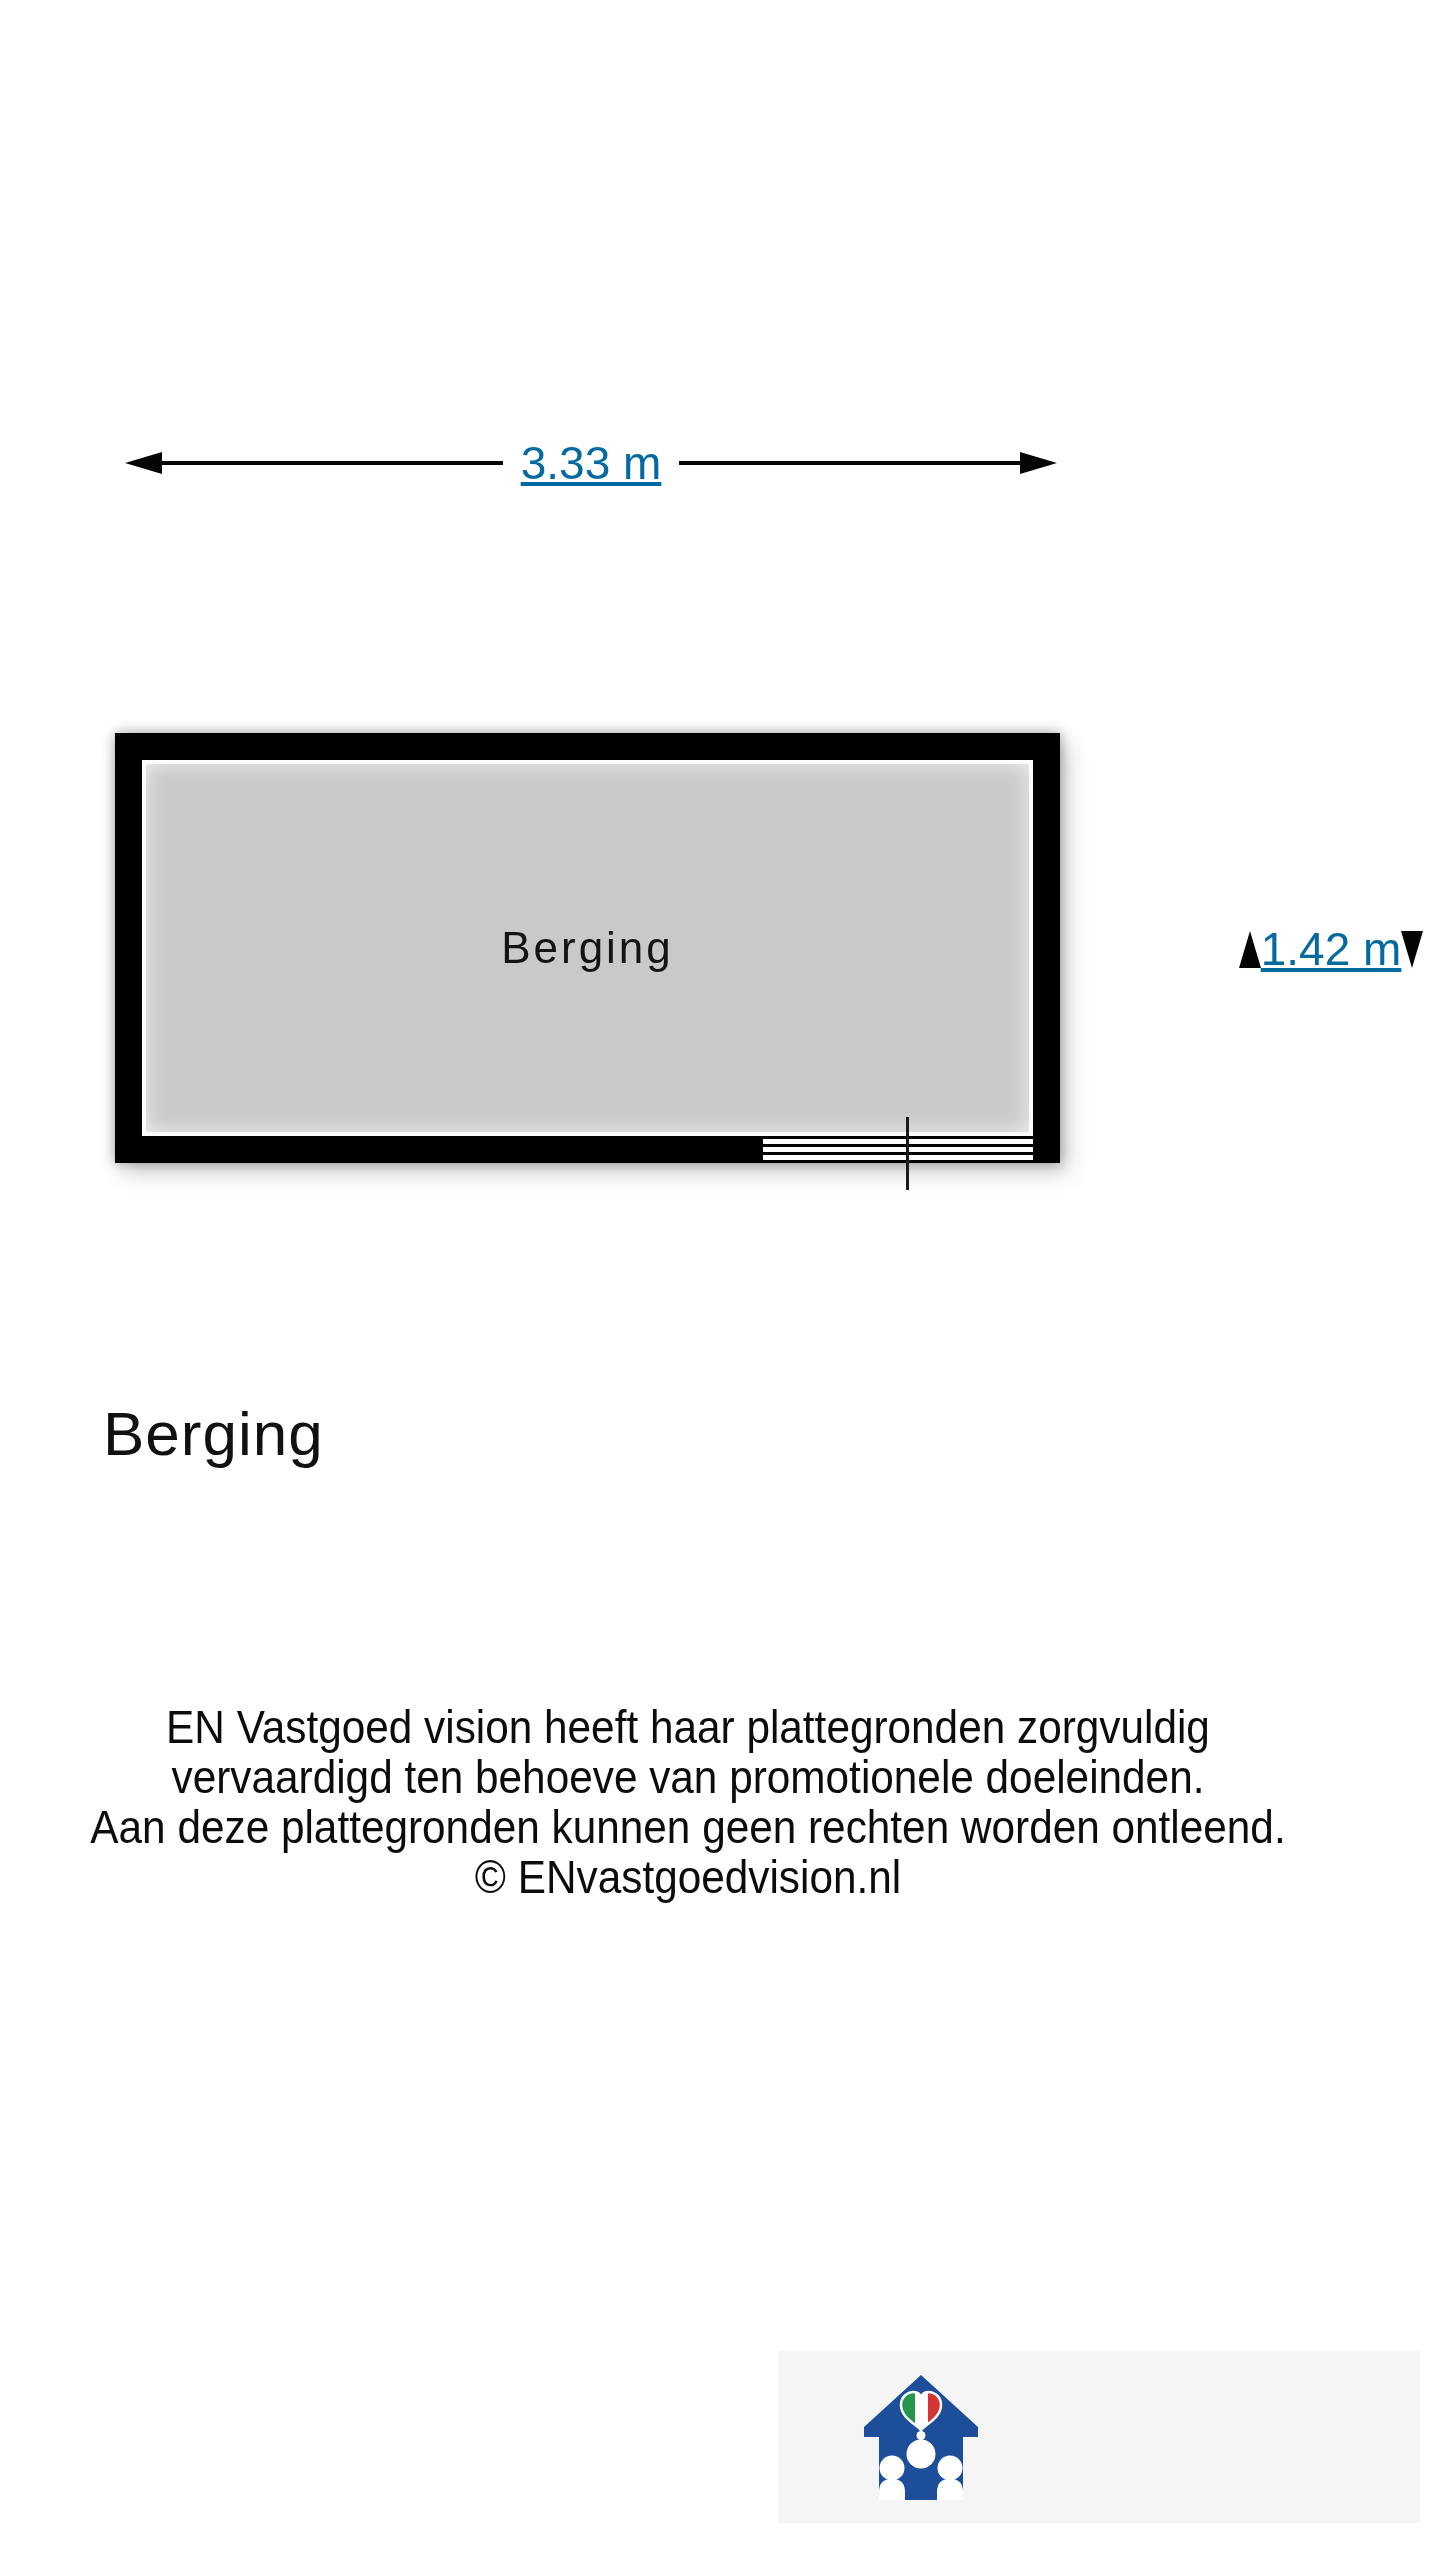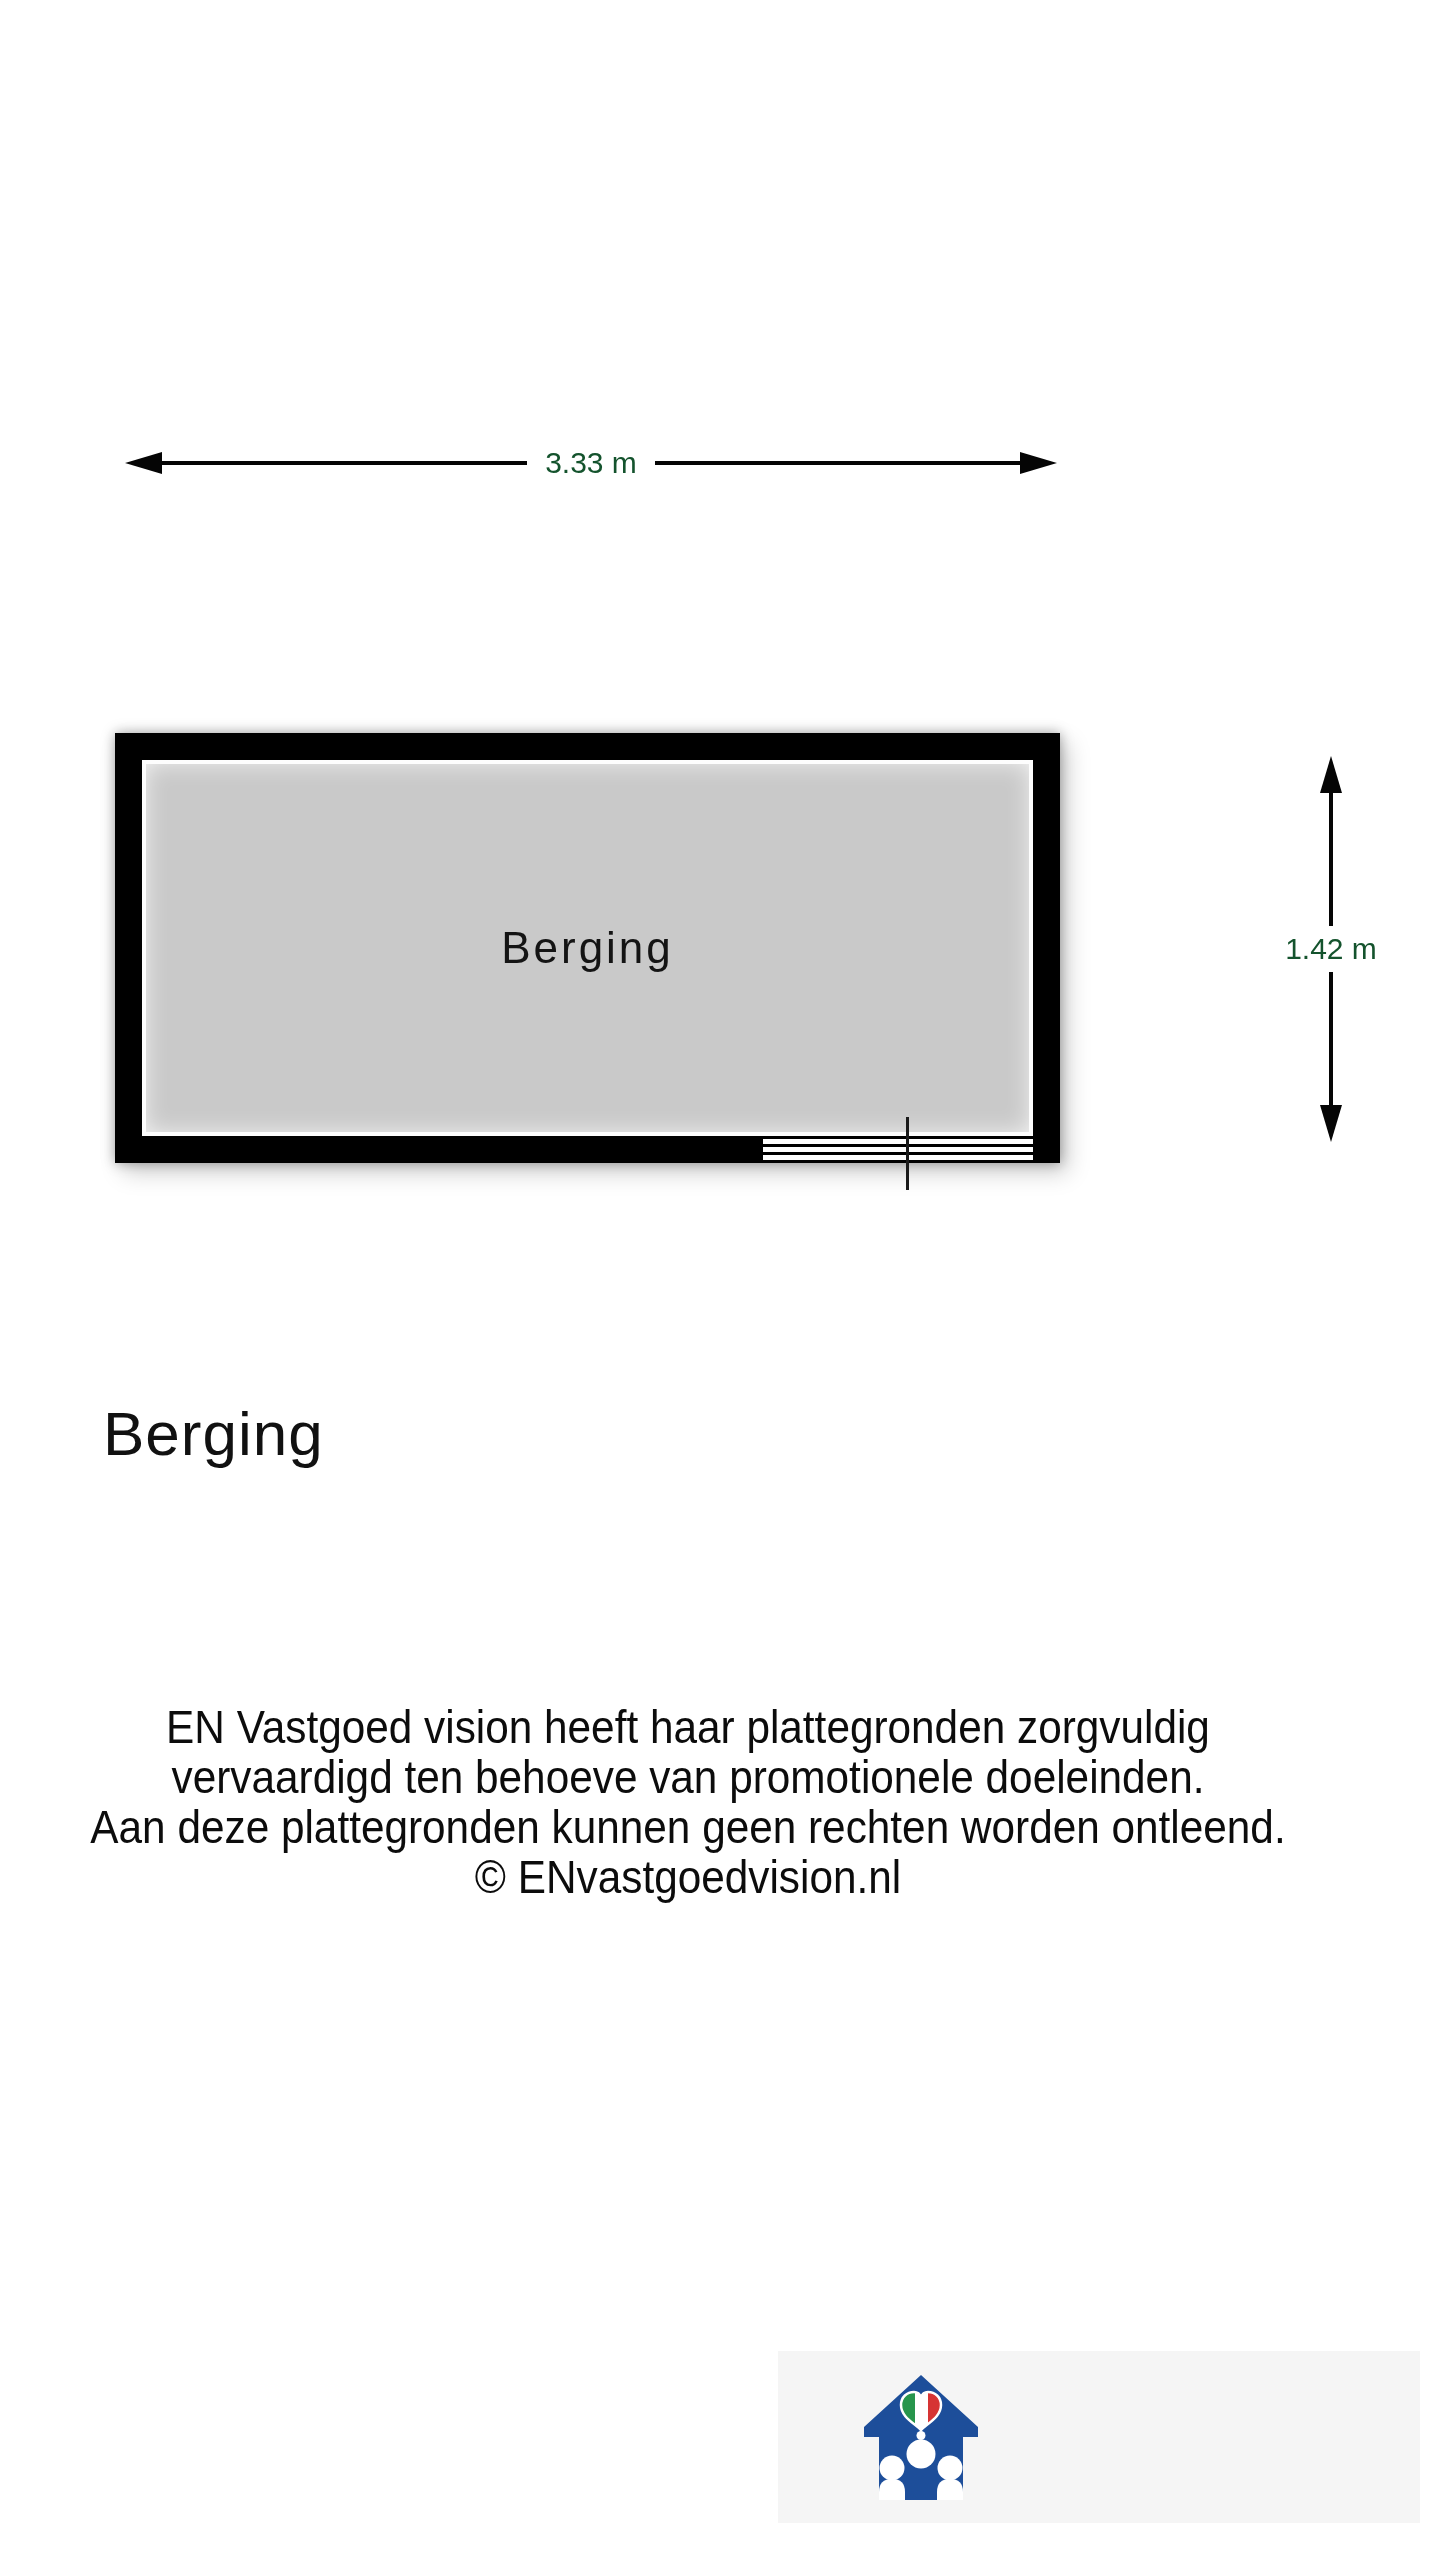--- a/index.html
+++ b/index.html
@@ -5,25 +5,25 @@
   * { margin:0; padding:0; box-sizing:border-box; }
   html,body { background:#ffffff; }
   .page {
     position:relative; width:1440px; height:2560px;
     background:#ffffff; overflow:hidden;
     font-family:"Liberation Sans", sans-serif; color:#0f0f0f;
   }
 
   
   .dim { position:absolute; display:flex; align-items:center; }
-  .dim-label { font-size:30px; line-height:1; color:#14532d; white-space:nowrap; }
+  .dim-label { font-size:46px; line-height:1; color:#0369a1; white-space:nowrap;text-decoration:underline; }
   .dim-h { left:125px; top:438px; width:932px; height:50px; }
   .dim-h .dim-label { padding:0 18px; }
   .dim-v { left:1256px; top:756px; width:150px; height:386px;
-           flex-direction:column; justify-content:center; }
+           flex-direction:row; justify-content:center; }
   .dim-v .dim-label { padding:8px 0; }
   .dline-h { flex:1; height:4px; background:#050505; }
   .dline-v { flex:1; width:4px; background:#050505; }
   .ah { width:0; height:0; }
   .ah-left  { border-top:11px solid transparent; border-bottom:11px solid transparent; border-right:37px solid #050505; }
   .ah-right { border-top:11px solid transparent; border-bottom:11px solid transparent; border-left:37px solid #050505; }
   .ah-up    { border-left:11px solid transparent; border-right:11px solid transparent; border-bottom:37px solid #050505; }
   .ah-down  { border-left:11px solid transparent; border-right:11px solid transparent; border-top:37px solid #050505; }
 
   

